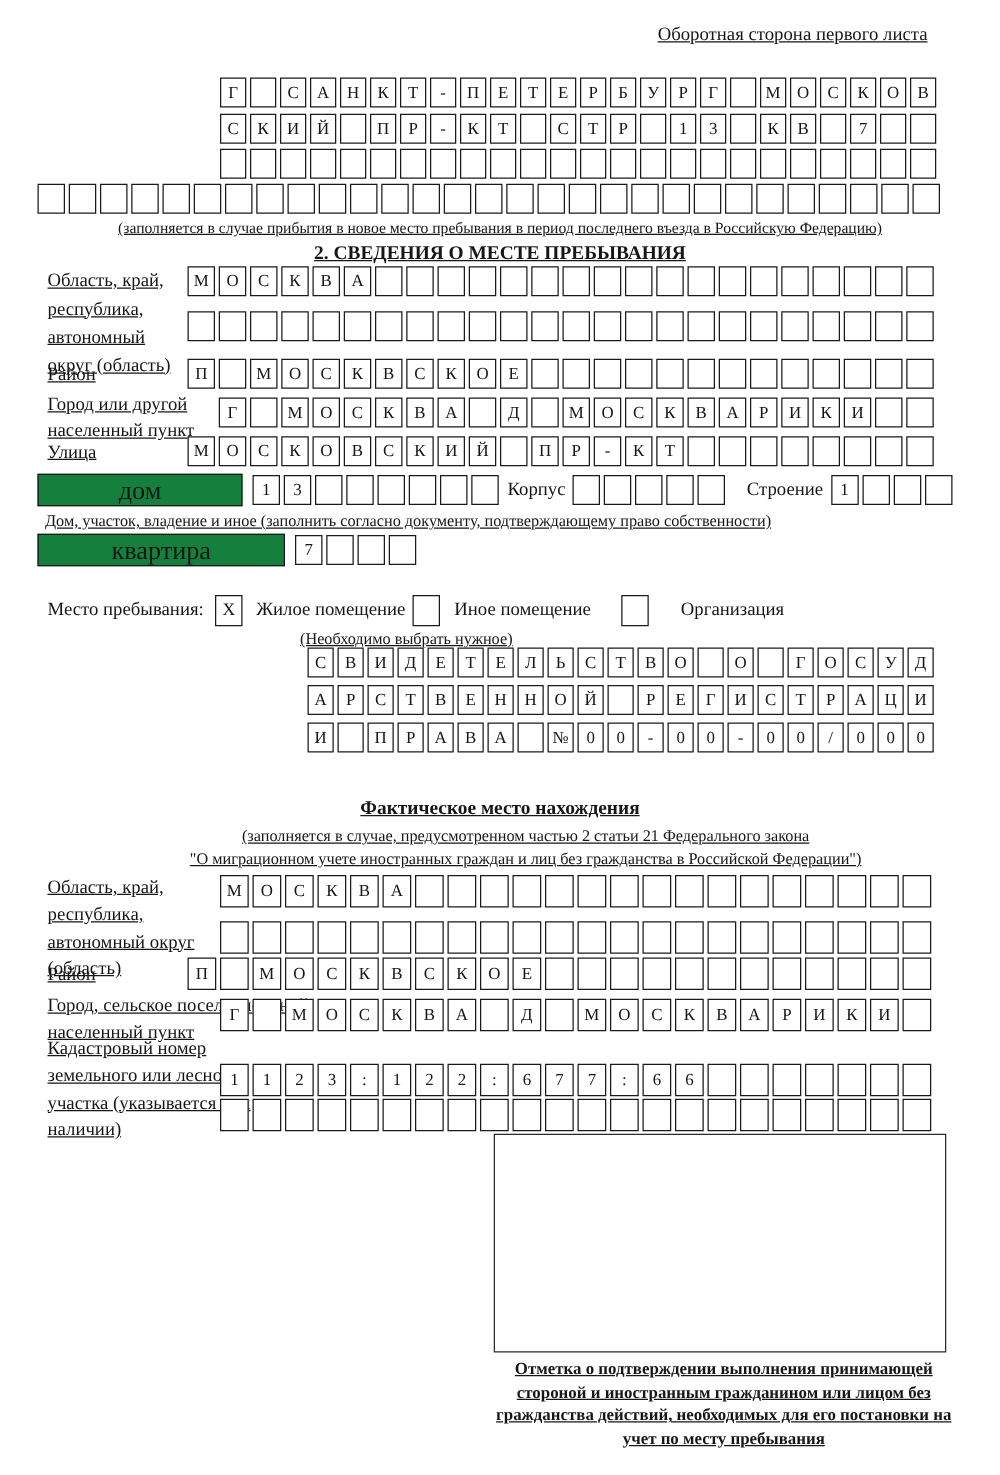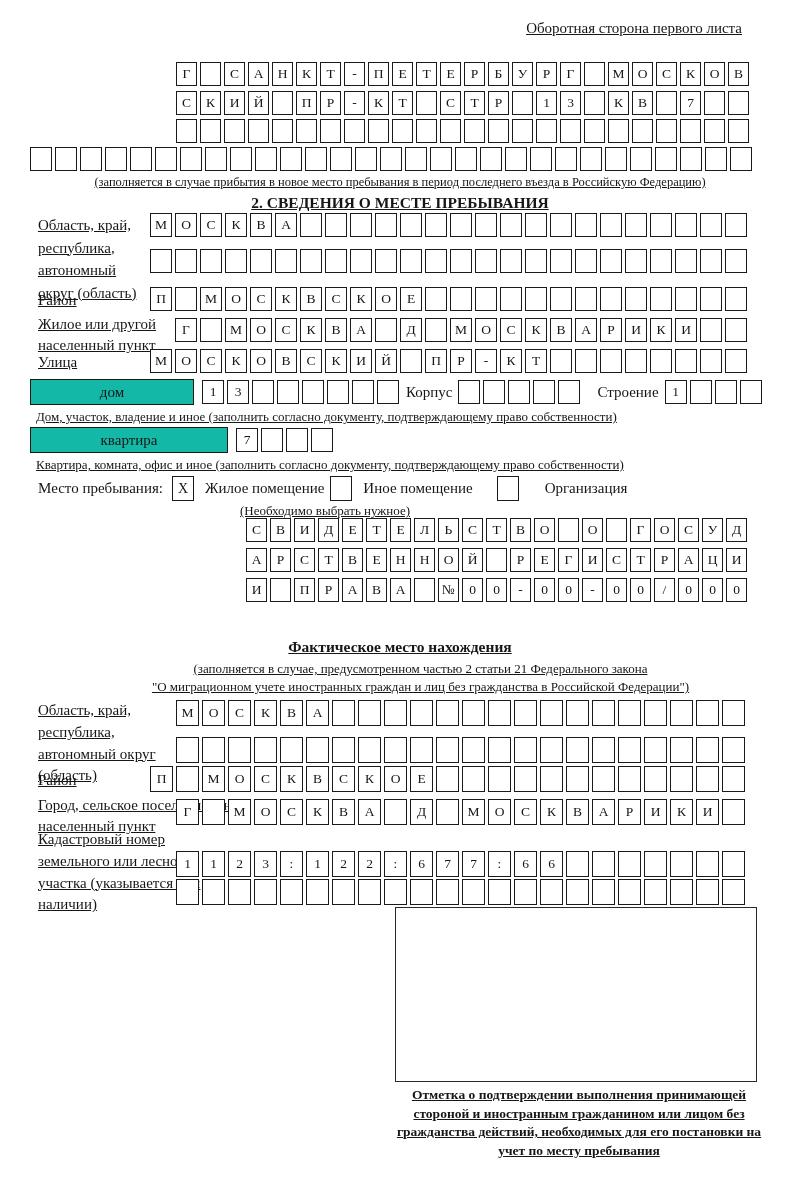--- a/index.html
+++ b/index.html
@@ -16,21 +16,21 @@
     border:1.5px solid #1a1a1a;display:flex;align-items:center;justify-content:center;
     font-size:13.5px;line-height:1;background:#fff;
   }
   .p25 .cell{width:22px;}
   .p26 .cell{width:23px;height:26px;}
   .note{font-size:12.5px;text-align:center;}
   .note13{font-size:13px;text-align:center;padding-left:41px;}
   .sect-title{font-size:15.5px;font-weight:bold;text-align:center;width:100%;}
   .wide-box{
     flex:none;box-sizing:border-box;height:26px;border:1.5px solid #1a1a1a;
-    display:flex;align-items:center;justify-content:center;font-size:15px;background:#14b8a6;
+    display:flex;align-items:center;justify-content:center;font-size:21px;background:#15803d;
   }
   .inline-lbl{font-size:15px;white-space:nowrap;display:flex;align-items:center;}
   .checkbox{
     flex:none;box-sizing:border-box;width:22px;height:25px;border:1.5px solid #1a1a1a;
     display:flex;align-items:center;justify-content:center;font-size:14px;background:#fff;
   }
   .stay-row{position:absolute;display:flex;align-items:center;}
   .stamp-box{position:absolute;border:1.5px solid #2a2a2a;background:#fff;}
   .stamp-note{font-size:13.5px;font-weight:bold;text-align:center;line-height:1.38;}
 </style>
@@ -229,21 +229,21 @@
       <div class="cell"></div>
       <div class="cell"></div>
       <div class="cell"></div>
       <div class="cell"></div>
       <div class="cell"></div>
       <div class="cell"></div>
       <div class="cell"></div>
       <div class="cell"></div>
     </div>
 
-  <div class="abs lbl" style="left:38px;top:314px;width:150px;line-height:1.4">Жилое или другой населенный пункт</div>
+  <div class="abs lbl" style="left:38px;top:314px;width:150px;line-height:1.4">Город или другой населенный пункт</div>
   <div class="row p25" style="left:175px;top:318px">
       <div class="cell">Г</div>
       <div class="cell"></div>
       <div class="cell">М</div>
       <div class="cell">О</div>
       <div class="cell">С</div>
       <div class="cell">К</div>
       <div class="cell">В</div>
       <div class="cell">А</div>
       <div class="cell"></div>
@@ -323,21 +323,20 @@
 
   <div class="row" style="left:30px;top:427px;align-items:center">
     <div class="wide-box" style="width:198px;margin-right:8px">квартира</div>
     <div class="row p25" style="position:static">
         <div class="cell">7</div>
         <div class="cell"></div>
         <div class="cell"></div>
         <div class="cell"></div>
       </div>
   </div>
-  <div class="abs" style="left:36px;top:457px;font-size:13px">Квартира, комната, офис и иное (заполнить согласно документу, подтверждающему право собственности)</div>
 
   <div class="stay-row" style="left:38px;top:476px">
     <span class="inline-lbl" style="margin-right:9px">Место пребывания:</span>
     <span class="checkbox" style="margin-right:11px">X</span>
     <span class="inline-lbl" style="margin-right:6px">Жилое помещение</span>
     <span class="checkbox" style="margin-right:11px"></span>
     <span class="inline-lbl" style="margin-right:24px">Иное помещение</span>
     <span class="checkbox" style="margin-right:26px"></span>
     <span class="inline-lbl">Организация</span>
   </div>

